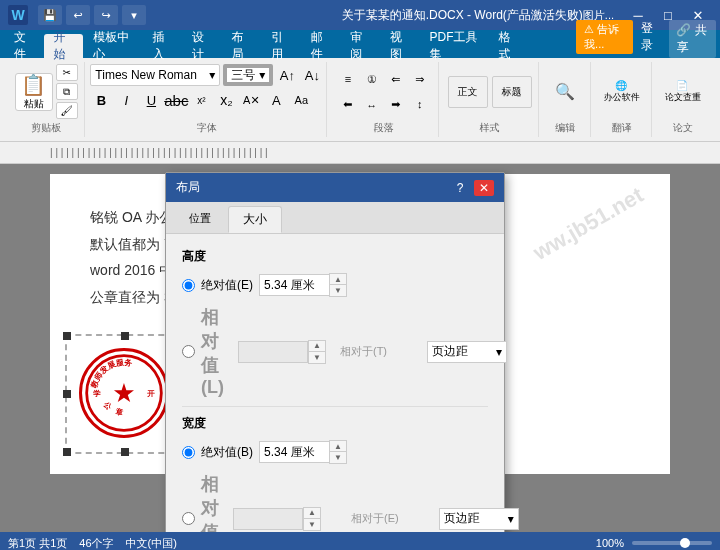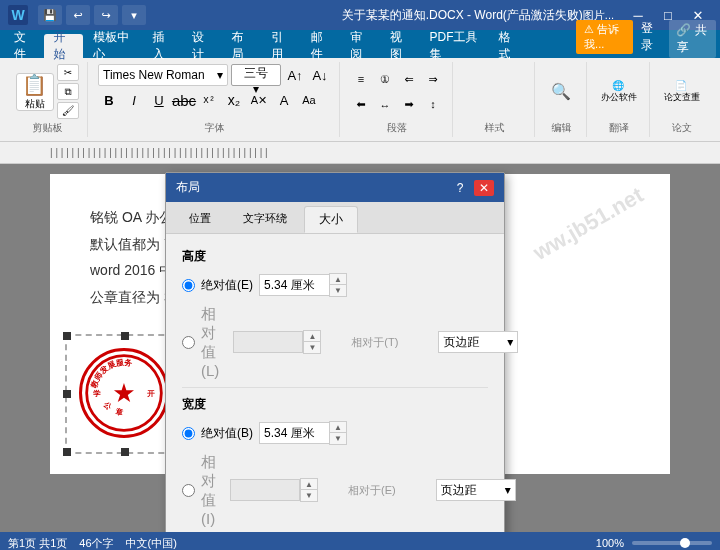--- a/index.html
+++ b/index.html
@@ -85,30 +85,29 @@
       font-size: 12px;
       border-radius: 2px;
       cursor: pointer;
       display: flex;
       align-items: center;
       justify-content: space-between;
       min-width: 130px;
     }
     .font-size-dropdown {
       height: 22px;
-      border: 1px solid #a3a3a3;
+      border: 4px solid #a3a3a3;
       background: white;
       padding: 0 4px;
       font-size: 12px;
       border-radius: 2px;
       min-width: 50px;
       display: flex;
       align-items: center;
       justify-content: space-between;
-      flex-direction: column;
     }
     .font-btn { width: 22px; height: 22px; border: 1px solid transparent; background: transparent; cursor: pointer; font-size: 11px; display: flex; align-items: center; justify-content: center; border-radius: 2px; }
     .font-btn.bold { font-weight: bold; }
     .font-btn.italic { font-style: italic; }
     .ruler {
       background: #f0f0f0;
       height: 22px;
       border-bottom: 1px solid #ccc;
       display: flex;
       align-items: center;
@@ -256,21 +255,21 @@
       border: none;
       cursor: pointer;
       font-size: 8px;
       display: flex;
       align-items: center;
       justify-content: center;
       border-bottom: 1px solid #ccc;
       color: #666;
     }
     .spinner-btn:last-child { border-bottom: none; }
-    .relative-label { font-size: 15px; color: #999; }
+    .relative-label { font-size: 18px; color: #999; font-weight: bold; }
     .relative-dropdown {
       margin-left: auto;
       display: flex;
       align-items: center;
       gap: 4px;
       font-size: 12px;
     }
     .dropdown-box {
       width: 80px;
       height: 22px;
@@ -384,21 +383,21 @@
             <span>▾</span>
           </div>
           <button class="font-btn" style="font-size:13px;">A↑</button>
           <button class="font-btn" style="font-size:13px;">A↓</button>
         </div>
         <div class="font-row">
           <button class="font-btn bold" style="font-weight:bold;font-size:13px;">B</button>
           <button class="font-btn italic" style="font-style:italic;font-size:13px;">I</button>
           <button class="font-btn" style="text-decoration:underline;font-size:13px;">U</button>
           <button class="font-btn" style="text-decoration:line-through;font-size:15px;">abc</button>
-          <button class="font-btn" style="font-size:10px;font-family:Liberation Mono, monospace;">x²</button>
+          <button class="font-btn" style="font-size:10px;">x²</button>
           <button class="font-btn" style="font-size:14px;">x₂</button>
           <button class="font-btn" style="font-size:11px;">A✕</button>
           <button class="font-btn" style="font-size:13px;">A</button>
           <button class="font-btn" style="font-size:11px;">Aa</button>
         </div>
       </div>
       <div class="ribbon-group-label">字体</div>
     </div>
 
     <div class="ribbon-group" style="min-width:110px;">
@@ -415,20 +414,26 @@
             <button class="font-btn">↔</button>
             <button class="font-btn">➡</button>
             <button class="font-btn">↕</button>
           </div>
         </div>
       </div>
       <div class="ribbon-group-label">段落</div>
     </div>
 
     <div class="ribbon-group" style="min-width:80px;">
+      <div class="ribbon-group-content">
+        <div style="display:flex;gap:4px;align-items:center;">
+          <button class="font-btn" style="width:40px;height:32px;border:1px solid #ccc;font-size:10px;">正文</button>
+          <button class="font-btn" style="width:40px;height:32px;border:1px solid #ccc;font-size:10px;">标题</button>
+        </div>
+      </div>
       <div class="ribbon-group-label">样式</div>
     </div>
 
     <div class="ribbon-group">
       <div class="ribbon-group-content">
         <button class="font-btn" style="width:30px;height:30px;font-size:16px;">🔍</button>
       </div>
       <div class="ribbon-group-label">编辑</div>
     </div>
 
@@ -504,21 +509,20 @@
     <div class="dialog-title">
       <span class="dialog-title-text">布局</span>
       <div class="dialog-title-btns">
         <button class="dialog-title-btn">?</button>
         <button class="dialog-title-btn close-btn">✕</button>
       </div>
     </div>
 
     <div class="dialog-tabs">
       <div class="dialog-tab">位置</div>
-      <div class="dialog-tab">文字环绕</div>
       <div class="dialog-tab active">大小</div>
     </div>
 
     <div class="dialog-content">
 
       <div class="section-title">高度</div>
 
       <div class="radio-row">
         <input type="radio" name="height-type" checked="" style="">
         <label>绝对值(E)</label>
@@ -535,21 +539,21 @@
         <input type="radio" name="height-type" style="">
         <label class="relative-label">相对值(L)</label>
         <div class="input-with-spinner" style="margin-left:8px;">
           <input type="text" class="value-input disabled-input" disabled="" style="">
           <div class="spinner-btns">
             <button class="spinner-btn" disabled="">▲</button>
             <button class="spinner-btn" disabled="">▼</button>
           </div>
         </div>
         <div class="relative-dropdown">
-          <span style="font-size:11px;color:#999;margin-left:24px;white-space:nowrap;">相对于(T)</span>
+          <span style="font-size:11px;color:#999;margin-left:8px;white-space:nowrap;">相对于(T)</span>
           <div class="dropdown-box">
             <span>页边距</span>
             <span>▾</span>
           </div>
         </div>
       </div>
 
       <div class="divider"></div>
 
       <div class="section-title">宽度</div>

